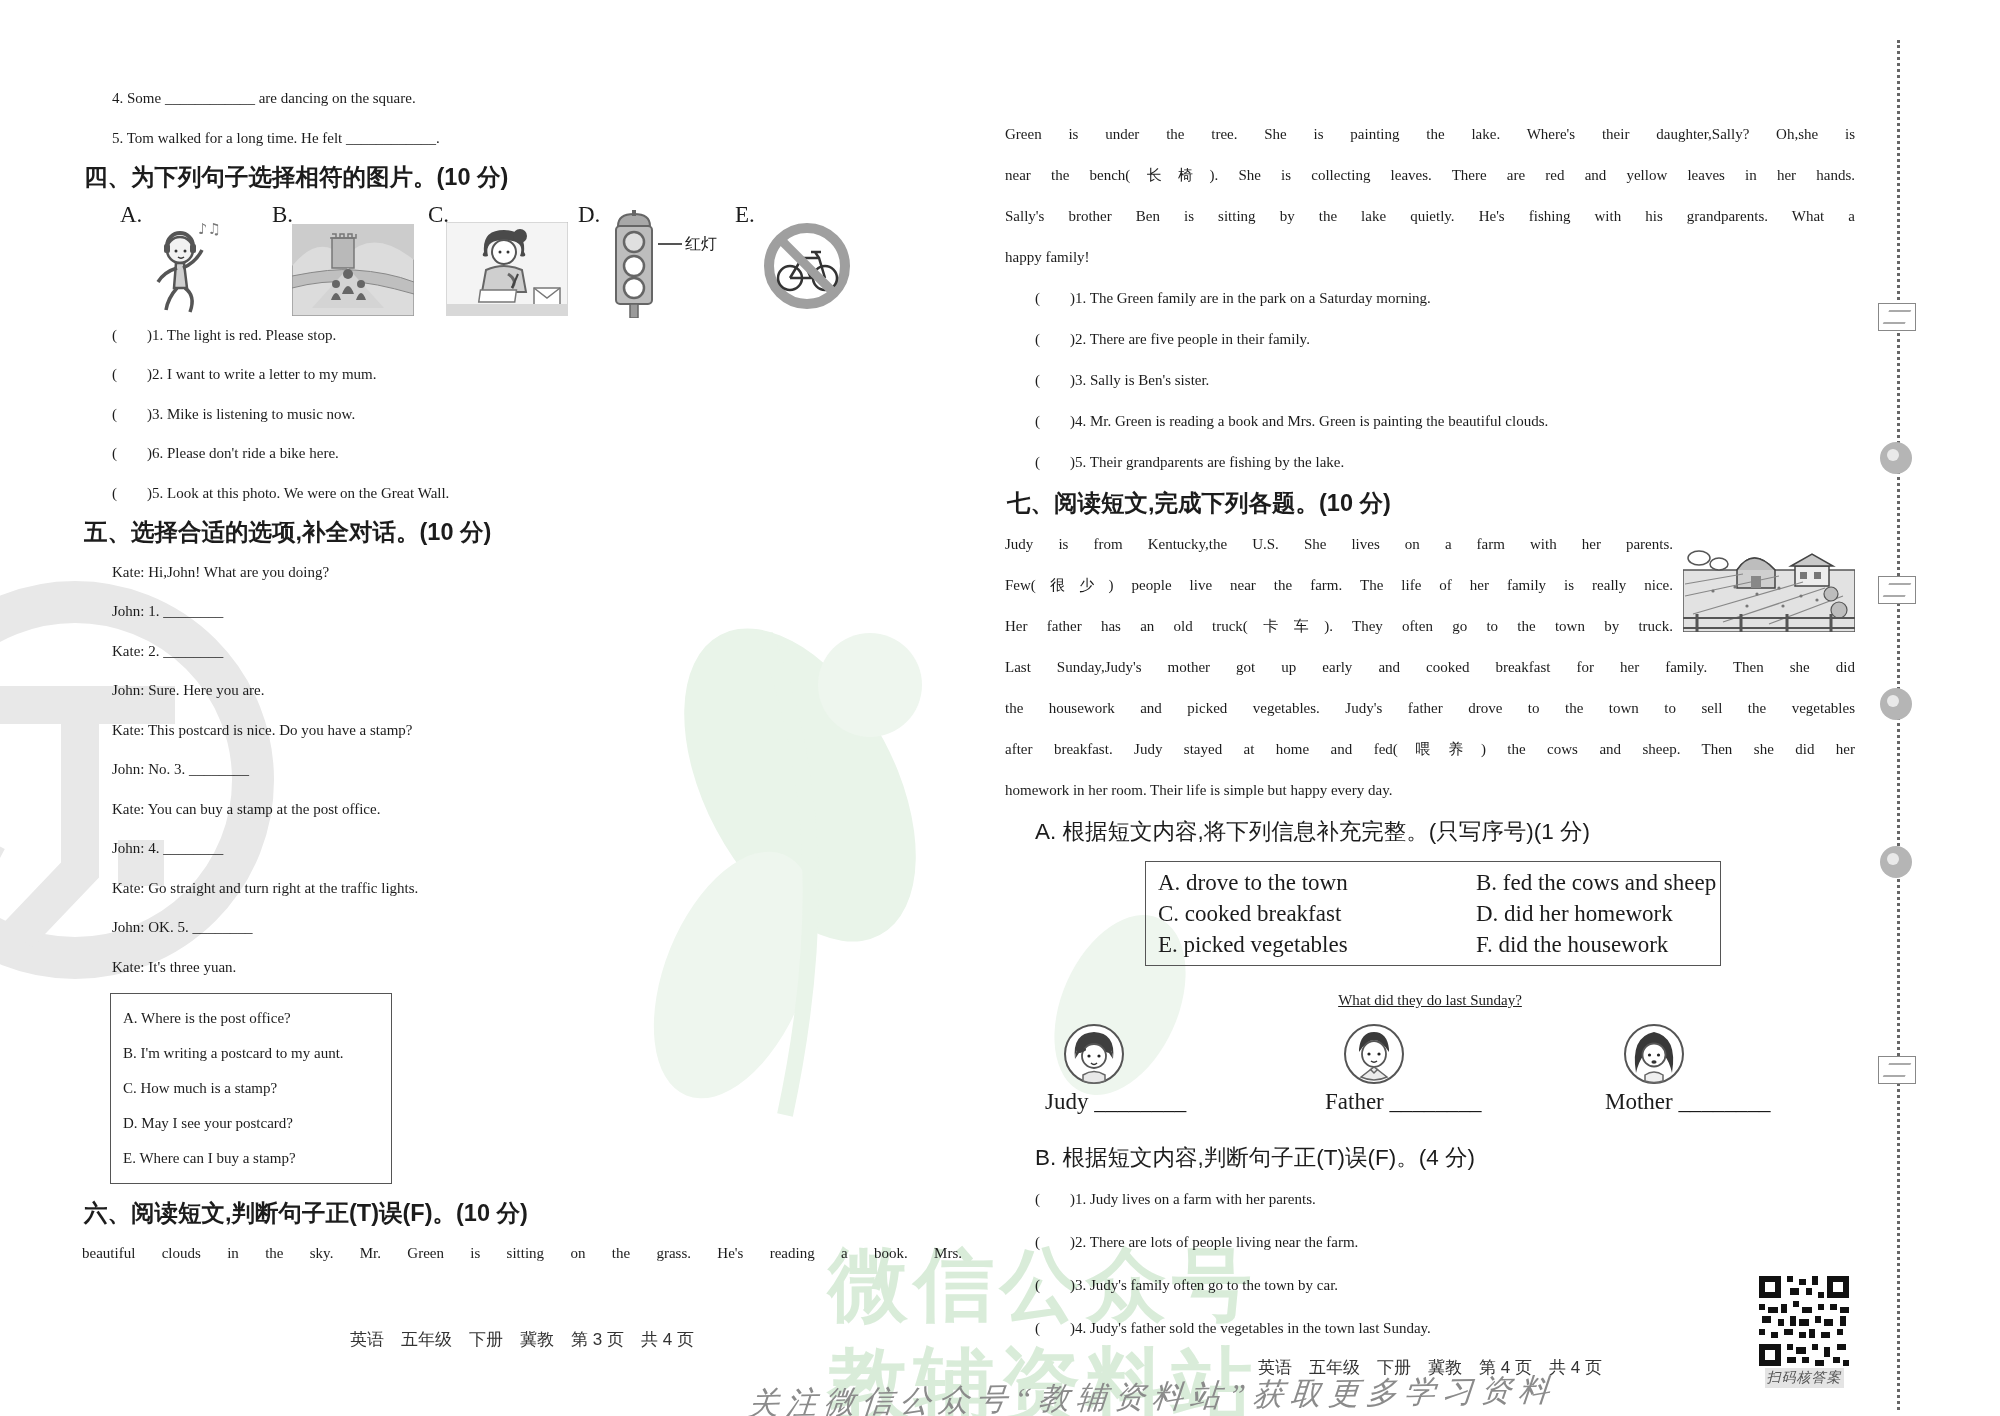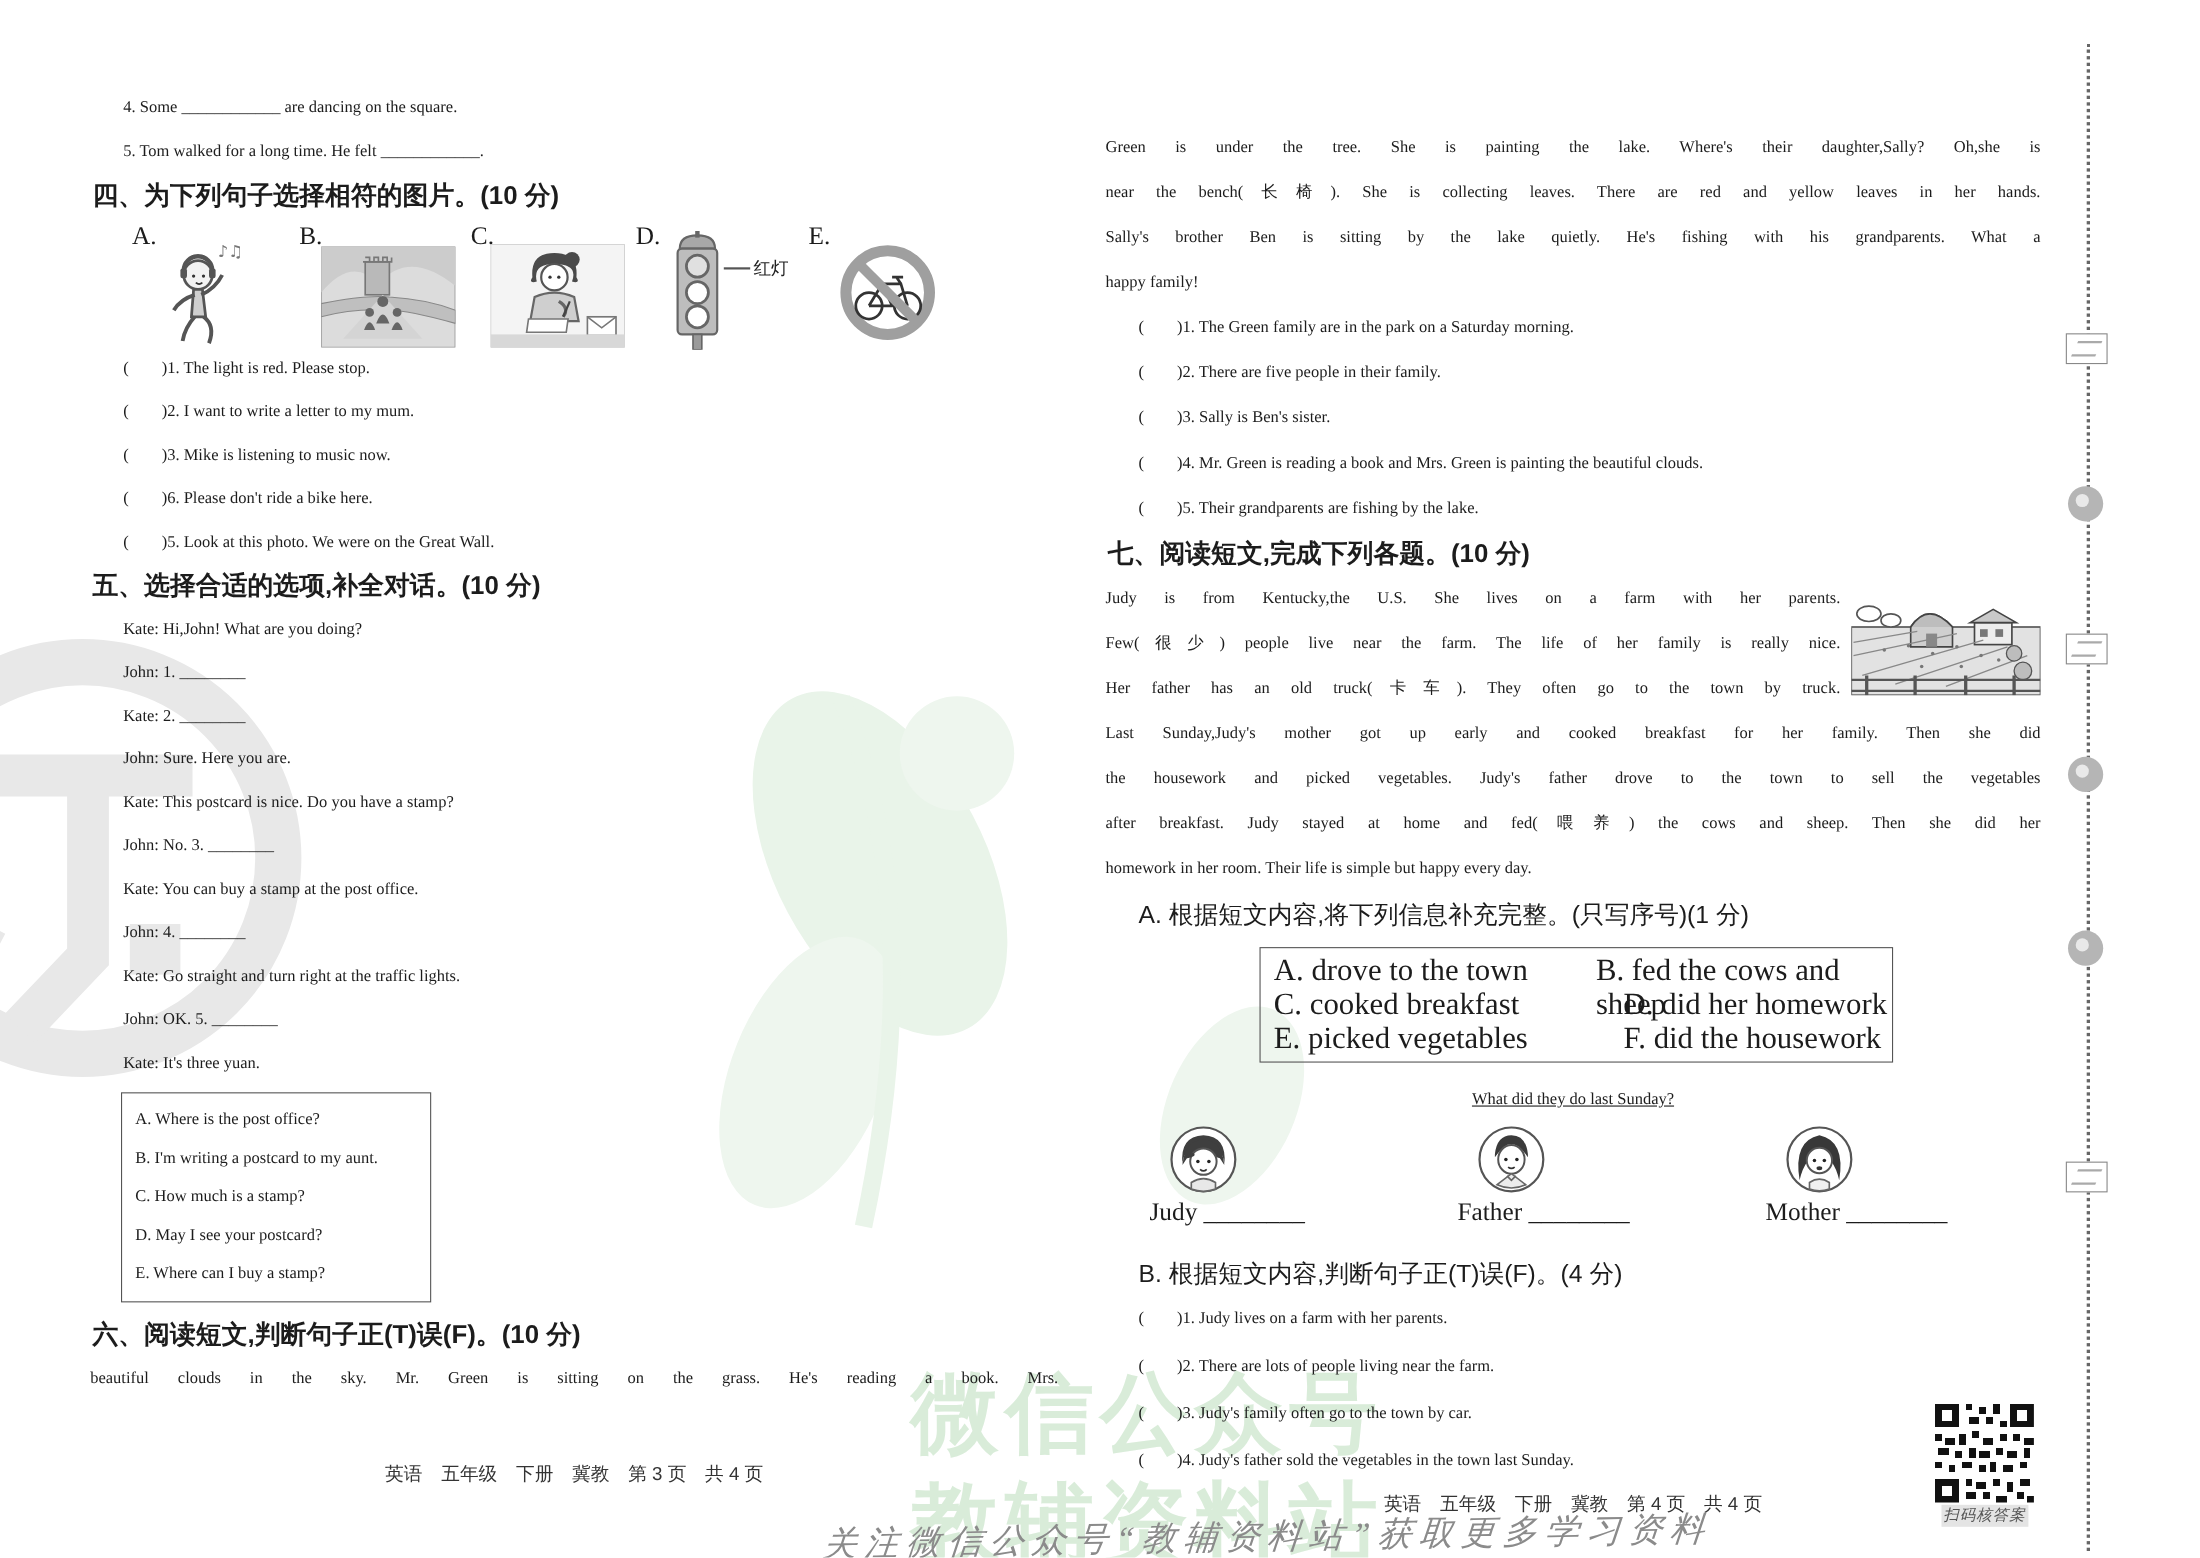--- a/index.html
+++ b/index.html
@@ -51,21 +51,21 @@
   .tl-callout::before{content:"";display:inline-block;width:24px;height:0;border-top:2px solid #555;vertical-align:middle;margin-right:3px;}
   
   .optbox{
     margin-left:28px;margin-top:6px;width:268px;border:1.5px solid #555;
     padding:7px 0 7px 12px;background:transparent;
   }
   .optbox .ln{height:35px;line-height:35px;}
   .abox{
     margin-left:140px;margin-top:9px;width:562px;border:1.5px solid #555;padding:5px 0 5px 12px;
   }
-  .abox .row{display:flex;height:31px;line-height:31px;font-size:28px;}
+  .abox .row{display:flex;height:31px;line-height:31px;font-size:23px;}
   .abox .row span:first-child{width:318px;}
   .qline{text-align:center;margin-top:14px;text-decoration:underline;}
   
   .people{position:relative;height:114px;margin-top:2px;}
   .person{position:absolute;width:230px;text-align:left;}
   .person .av{display:block;margin-left:30px;}
   .person .nm{font-size:23px;margin-top:4px;padding-left:12px;white-space:pre;}
   
   .footer{
     position:absolute;z-index:2;font-size:17px;color:#333;white-space:pre;

